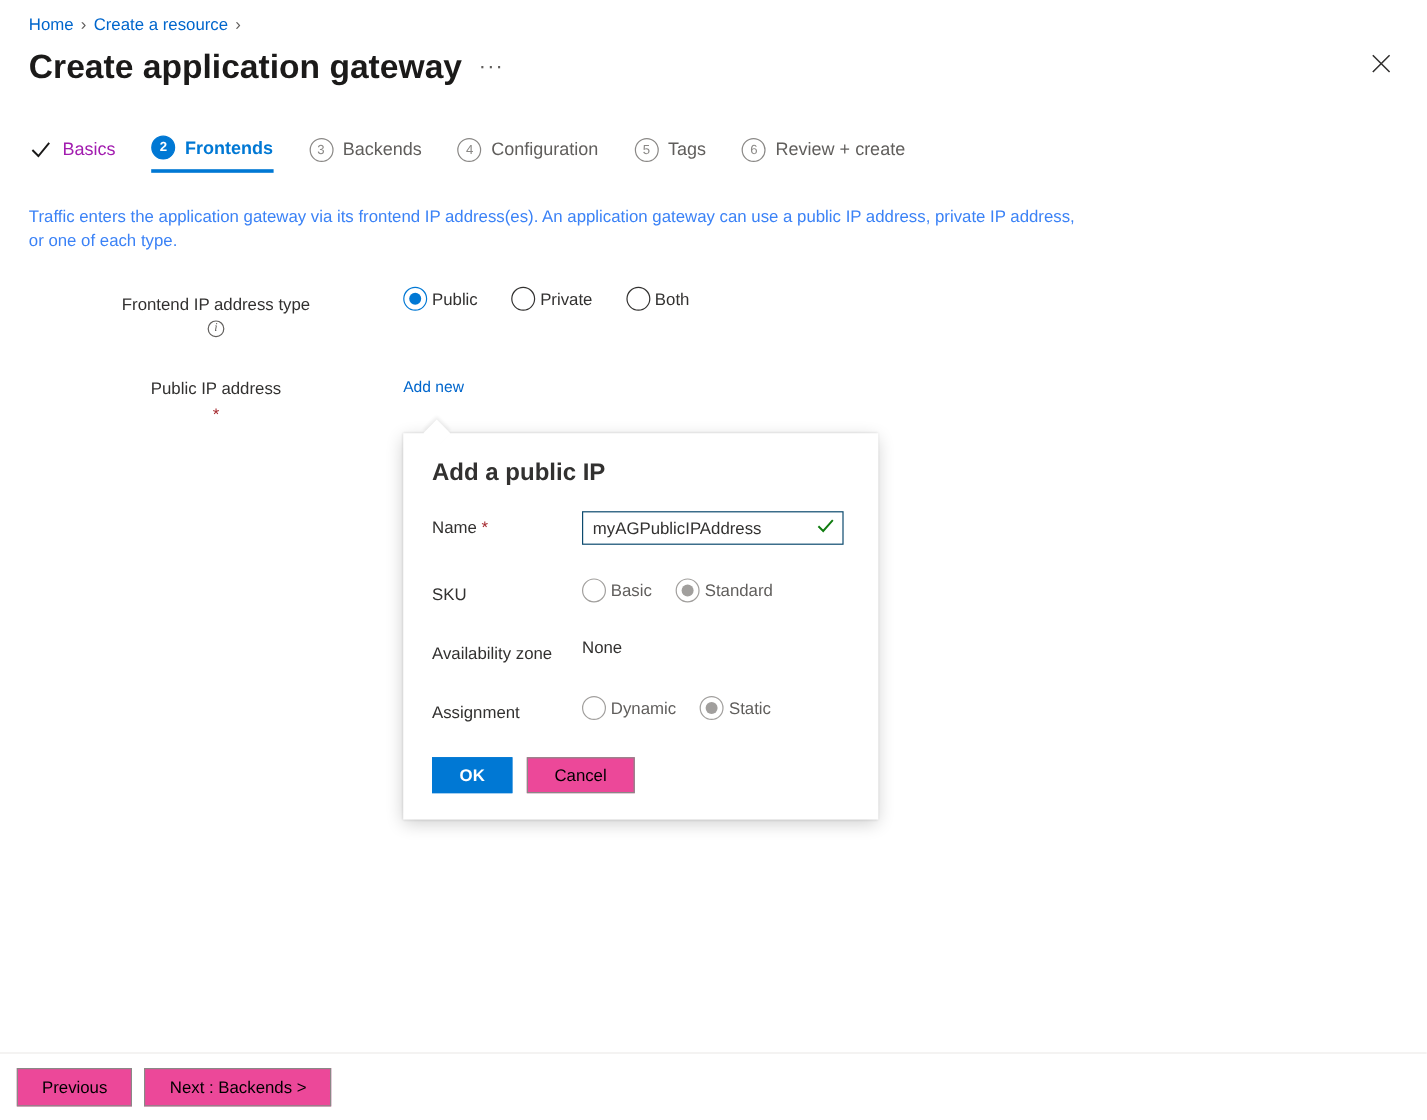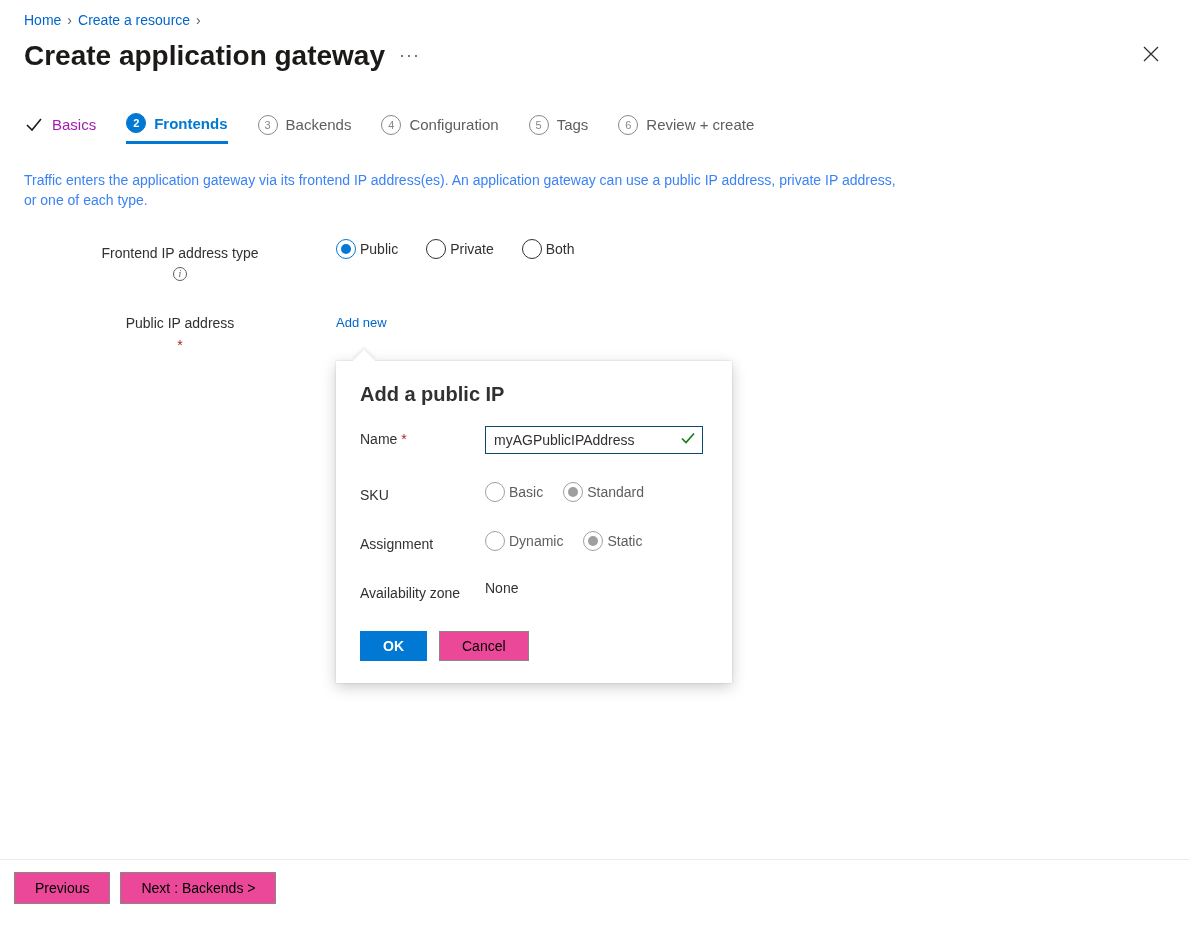--- a/index.html
+++ b/index.html
@@ -242,21 +242,21 @@
     }
     .btn.primary {
       background: #0078d4;
       border-color: #0078d4;
       color: #fff;
       font-weight: 600;
     }
     
     .footer {
       position: absolute;
-      left: 0; right: 0; bottom: 18px;
+      left: 0; right: 0; bottom: 0;
       height: 56px;
       border-top: 1px solid #edebe9;
       display:flex;
       align-items:center;
       gap: 10px;
       padding: 0 14px;
     }
     .footer .btn { height: 32px; padding: 0 20px; }
   </style>
 </head>
@@ -382,42 +382,42 @@
                 <span class="ring">
                     <span class="dot"></span>
                   </span>
                 <span>Standard</span>
               </label>
             </div>
           </div>
         </div>
 
         <div class="c-row">
+          <div class="c-label">Availability zone</div>
+          <div class="c-ctrl">None</div>
+        </div>
+
+        <div class="c-row">
           <div class="c-label">Assignment</div>
           <div class="c-ctrl">
             <div class="sku-group">
               <label class="radio disabled">
                 <span class="ring"></span>
                 <span>Dynamic</span>
               </label>
               <label class="radio disabled checked">
                 <span class="ring">
                     <span class="dot"></span>
                   </span>
                 <span>Static</span>
               </label>
             </div>
           </div>
         </div>
 
-        <div class="c-row">
-          <div class="c-label">Availability zone</div>
-          <div class="c-ctrl">None</div>
-        </div>
-
         <div class="c-buttons">
           <button class="btn primary">OK</button>
           <button class="btn">Cancel</button>
         </div>
       </div>
 
     </div>
   </div>
 
 </div>

